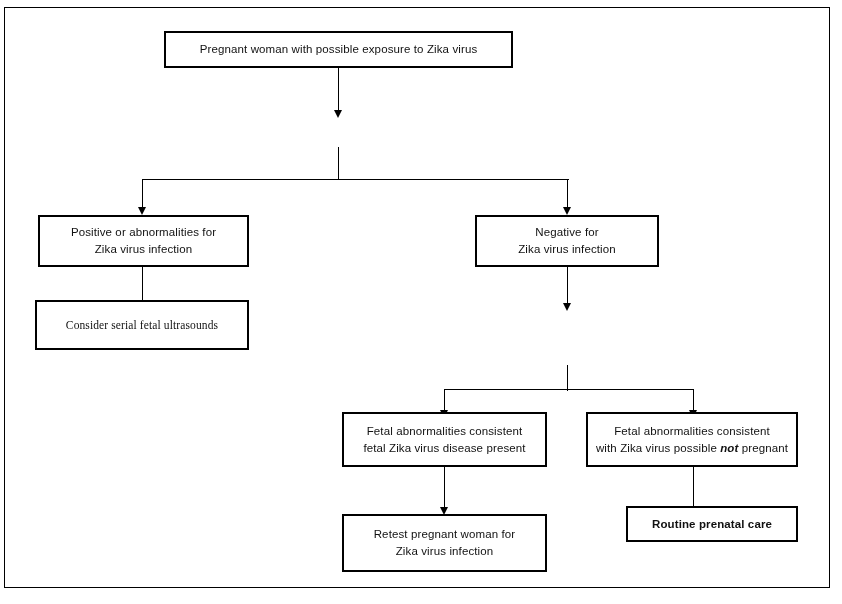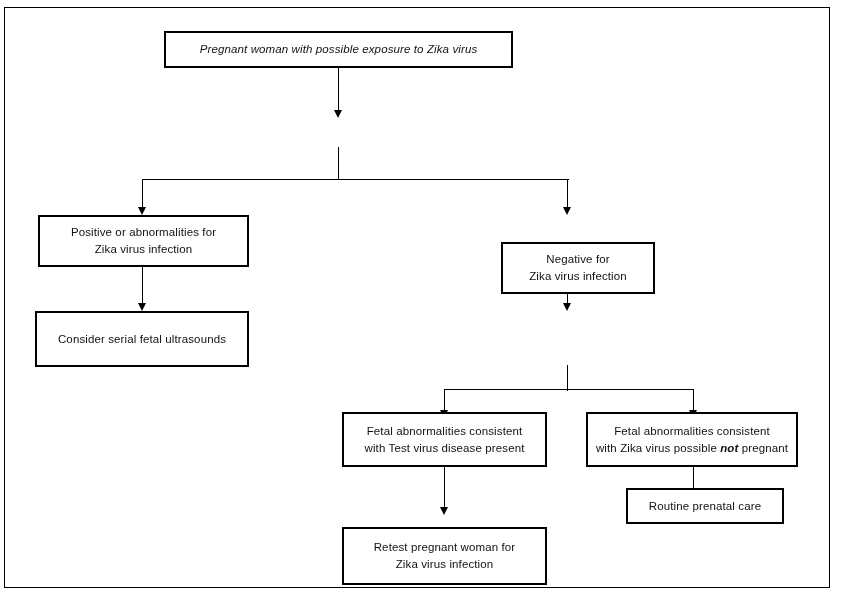--- a/index.html
+++ b/index.html
@@ -102,63 +102,63 @@
     <div class="arrowhead" style="left:434.5px; top:402px;"></div>
     <div class="vline" style="left:688px; top:381px; height:25px;"></div>
     <div class="arrowhead" style="left:683.5px; top:402px;"></div>
 
     <div class="vline" style="left:439px; top:459px; height:45px;"></div>
     <div class="arrowhead" style="left:434.5px; top:499px;"></div>
 
     <div class="vline" style="left:688px; top:459px; height:45px;"></div>
     <div class="arrowhead" style="left:683.5px; top:499px;"></div>
 
-    <div class="node" style="left:159px; top:23px; width:349px; height:37px;font-style:italic;">
+    <div class="node" style="left:159px; top:23px; width:349px; height:37px;">
       <span class="label">Pregnant woman with possible exposure to Zika virus</span>
     </div>
 
 
     <div class="node" style="left:33px; top:207px; width:211px; height:52px;">
       <span class="label">
         <span>Positive or abnormalities for</span><br>
         <span>Zika virus infection</span>
       </span>
     </div>
 
-    <div class="node" style="left:496px; top:207px; width:154px; height:52px;margin-top:27px;">
+    <div class="node" style="left:470px; top:207px; width:184px; height:52px;">
       <span class="label">
         <span>Negative for</span><br>
         <span>Zika virus infection</span>
       </span>
     </div>
 
-    <div class="node" style="left:30px; top:303px; width:214px; height:56px;">
+    <div class="node" style="left:30px; top:292px; width:214px; height:50px;font-family:Liberation Serif, serif;">
       <span class="label">Consider serial fetal ultrasounds</span>
     </div>
 
 
     <div class="node" style="left:337px; top:404px; width:205px; height:55px;">
       <span class="label">
         <span>Fetal abnormalities consistent</span><br>
-        <span>with Test virus disease present</span>
+        <span>fetal Zika virus disease present</span>
       </span>
     </div>
 
     <div class="node" style="left:581px; top:404px; width:212px; height:55px;">
       <span class="label">
         <span>Fetal abnormalities consistent</span><br>
         <span>with Zika virus possible </span><i class="emph">not</i><span> pregnant</span>
       </span>
     </div>
 
-    <div class="node" style="left:337px; top:519px; width:205px; height:58px;">
+    <div class="node" style="left:337px; top:506px; width:205px; height:58px;">
       <span class="label">
         <span>Retest pregnant woman for</span><br>
         <span>Zika virus infection</span>
       </span>
     </div>
 
-    <div class="node" style="left:621px; top:480px; width:158px; height:36px;">
+    <div class="node" style="left:621px; top:498px; width:172px; height:36px;font-weight:bold;">
       <span class="label">Routine prenatal care</span>
     </div>
 
   </div>
 </div>
 
 </body></html>

